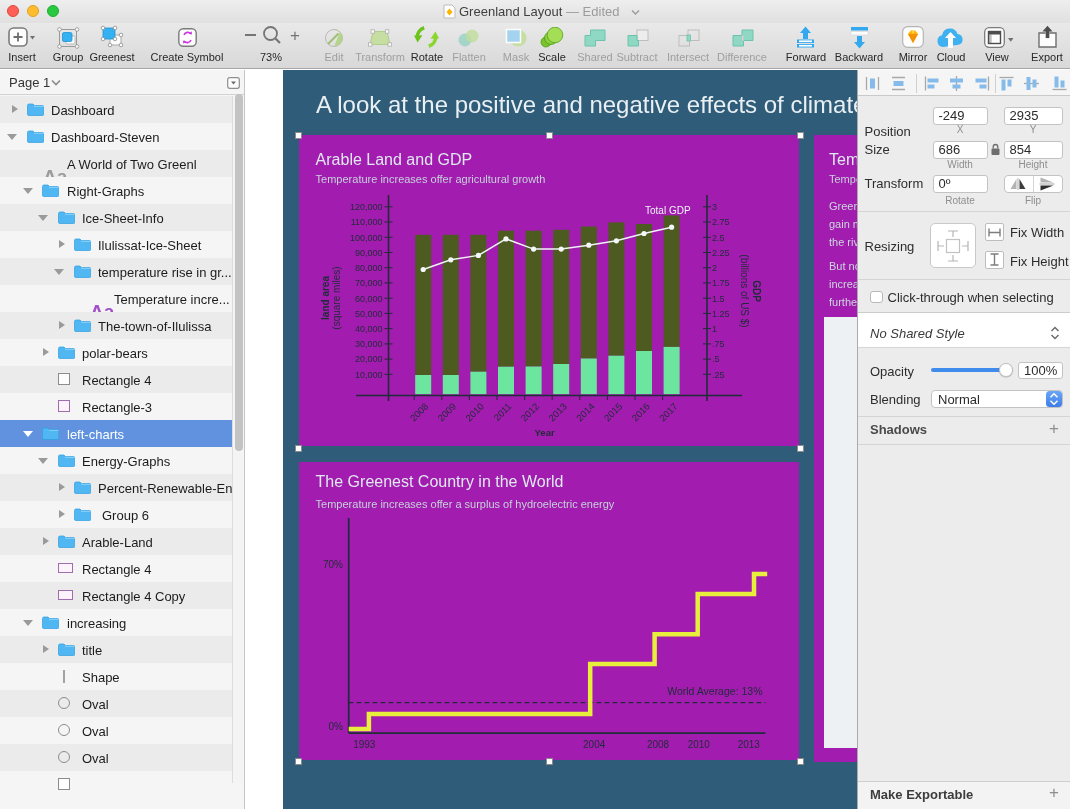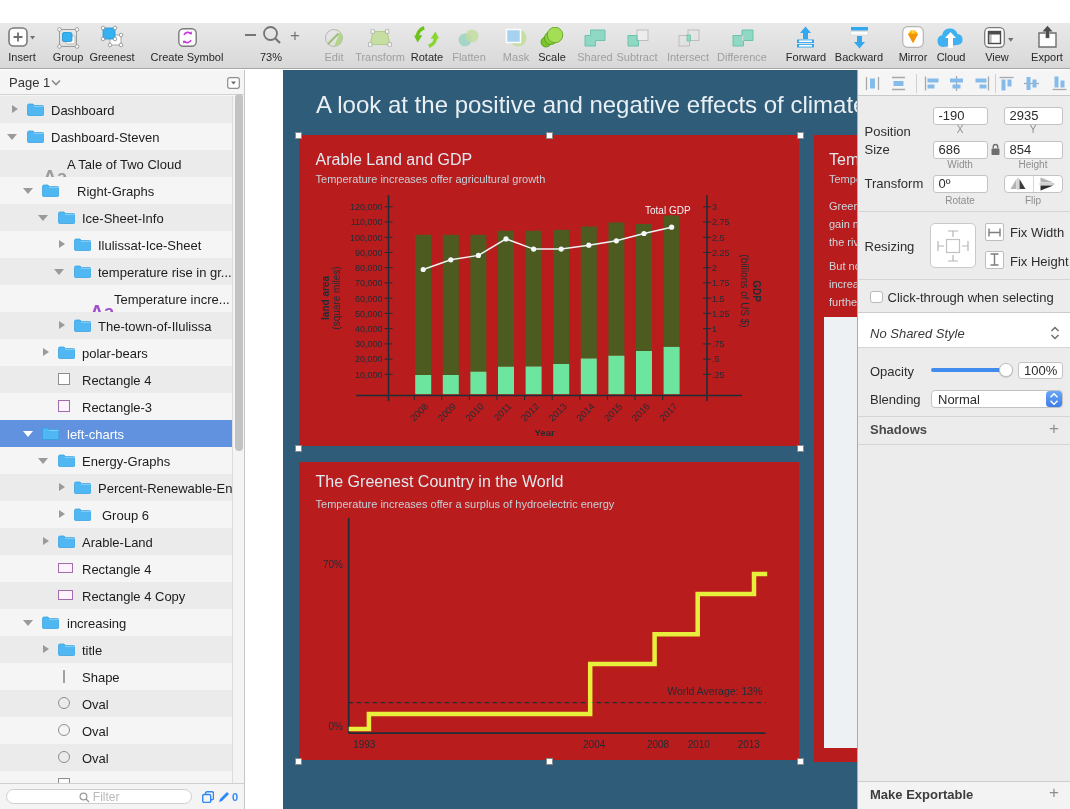--- a/index.html
+++ b/index.html
@@ -42,33 +42,46 @@
 .oval { position:absolute; top:7px; width:12px; height:12px; border:1px solid #8d8d8d; border-radius:50%; background:transparent; }
 #sscroll { position:absolute; right:1px; top:26px; width:11px; height:687px; background:#f4f4f4; border-left:1px solid #dcdcdc; }
 #sthumb { position:absolute; left:1.5px; top:-2px; width:8px; height:357px; background:#c3c3c3; border-radius:4px; }
 #filterbar { position:absolute; left:0; bottom:0; width:245px; height:26px; background:#f4f4f4; border-top:1px solid #cfcfcf; }
 #finput { position:absolute; left:6px; top:5px; width:186px; height:15px; background:#fff; border:1px solid #cecece; border-radius:8px; font-size:12px; color:#b9b9b9; text-align:center; line-height:13px; }
 
 #canvas { position:absolute; left:245px; top:0; width:612px; height:739px; background:#ffffff; overflow:hidden; }
 #artboard { position:absolute; left:38px; top:0; width:574px; height:739px; background:#2e5c79; overflow:hidden; }
 #bigtitle { position:absolute; left:32.9px; top:-16px; font-size:31px; color:#eef3f6; white-space:nowrap; }
 #subtitle { position:absolute; left:32.9px; top:21px; font-size:24px; color:#e9eff3; white-space:nowrap; }
-.panel { position:absolute; background:#b91c1c; }
+.panel { position:absolute; background:#a21caf; }
 .handle { position:absolute; width:7px; height:7px; background:#ffffff; border:1px solid #8a8a8a; }
 
 #inspector { position:absolute; left:857px; top:0; width:213px; height:739px; background:#ececec; border-left:1px solid #ababab; overflow:hidden; }
 #alignbar { position:absolute; left:0; top:0; width:213px; height:26px; background:#f5f5f5; border-bottom:1px solid #c9c9c9; }
 .ilabel { position:absolute; font-size:13px; color:#2d2d2d; }
 .sublabel { position:absolute; font-size:10px; color:#8e8e8e; text-align:center; }
 .ibox { position:absolute; background:#ffffff; border:1px solid #c3c3c3; border-radius:3px; font-size:13px; color:#2b2b2b; padding-left:5px; line-height:16px; }
 .isep { position:absolute; left:0; width:213px; height:1px; background:#d5d5d5; }
 </style>
 </head>
 <body>
 <div id="win">
+  <div id="titlebar">
+    <div class="tl" style="left:7px; background:#ff5f57; border:0.5px solid #e2453d;"></div>
+    <div class="tl" style="left:27px; background:#febc2e; border:0.5px solid #e0a123;"></div>
+    <div class="tl" style="left:47px; background:#28c840; border:0.5px solid #1ead32;"></div>
+    <svg style="position:absolute;left:443px;top:4px" width="13" height="15" viewBox="0 0 13 15">
+        <path d="M1 1 L9 1 L12 4 L12 14 L1 14 Z" fill="#fdfdfd" stroke="#bdbdbd" stroke-width="1"></path>
+        <path d="M6.5 4.5 L9.5 8 L6.5 11.5 L3.5 8 Z" fill="#fdb300"></path>
+      </svg>
+    <div id="titletext"><span>Greenland Layout</span> <span class="ed">— Edited</span></div>
+    <svg style="position:absolute;left:631px;top:9px" width="9" height="7" viewBox="0 0 9 7">
+        <path d="M1 1.5 L4.5 5 L8 1.5" fill="none" stroke="#9b9b9b" stroke-width="1.4"></path>
+      </svg>
+  </div>
   <div id="toolbar">
 
     <svg class="ticon" style="left:8px;top:4px" width="28" height="20" viewBox="0 0 28 20">
       <rect x="1" y="1" width="18" height="18" rx="4.5" fill="#fdfdfd" stroke="#7b7b7b" stroke-width="1.6"></rect>
       <path d="M10 5.5 V14.5 M5.5 10 H14.5" stroke="#6e6e6e" stroke-width="1.8"></path>
       <path d="M22 9 l5 0 l-2.5 3.5 z" fill="#707070"></path>
     </svg>
     <div class="tlabel" style="left:-38px">Insert</div>
 
     <svg class="ticon" style="left:57px;top:4px" width="23" height="22" viewBox="0 0 23 22">
@@ -256,29 +269,29 @@
       <div class="row even" style="top:27px">
             <div class="tri-d" style="left:7px"></div>
             <svg class="fold" style="left:27px" width="17" height="13" viewBox="0 0 17 13">
               <path d="M0.5 2.5 a1.5 1.5 0 0 1 1.5 -1.5 L6 1 L7.5 2.6 L15.5 2.6 a1.3 1.3 0 0 1 1.3 1.3 L16.8 11.2 a1.3 1.3 0 0 1 -1.3 1.3 L1.8 12.5 a1.3 1.3 0 0 1 -1.3 -1.3 Z" fill="#51b7f3" stroke="#2d9de0" stroke-width="0.7"></path>
               <path d="M7 3.4 L16.6 3.4" stroke="#8ed4f9" stroke-width="0.9"></path>
             </svg>
             <div class="rlabel" style="left:51px">Dashboard-Steven</div>
           </div>
       <div class="row odd" style="top:54px">
             <div class="aa" style="left:43px">Aa</div>
-            <div class="rlabel" style="left:67px">A Tale of Two Cloud</div>
+            <div class="rlabel" style="left:67px">A World of Two Greenl</div>
           </div>
       <div class="row even" style="top:81px">
             <div class="tri-d" style="left:23px"></div>
             <svg class="fold" style="left:42px" width="17" height="13" viewBox="0 0 17 13">
               <path d="M0.5 2.5 a1.5 1.5 0 0 1 1.5 -1.5 L6 1 L7.5 2.6 L15.5 2.6 a1.3 1.3 0 0 1 1.3 1.3 L16.8 11.2 a1.3 1.3 0 0 1 -1.3 1.3 L1.8 12.5 a1.3 1.3 0 0 1 -1.3 -1.3 Z" fill="#51b7f3" stroke="#2d9de0" stroke-width="0.7"></path>
               <path d="M7 3.4 L16.6 3.4" stroke="#8ed4f9" stroke-width="0.9"></path>
             </svg>
-            <div class="rlabel" style="left:77px">Right-Graphs</div>
+            <div class="rlabel" style="left:67px">Right-Graphs</div>
           </div>
       <div class="row odd" style="top:108px">
             <div class="tri-d" style="left:38px"></div>
             <svg class="fold" style="left:58px" width="17" height="13" viewBox="0 0 17 13">
               <path d="M0.5 2.5 a1.5 1.5 0 0 1 1.5 -1.5 L6 1 L7.5 2.6 L15.5 2.6 a1.3 1.3 0 0 1 1.3 1.3 L16.8 11.2 a1.3 1.3 0 0 1 -1.3 1.3 L1.8 12.5 a1.3 1.3 0 0 1 -1.3 -1.3 Z" fill="#51b7f3" stroke="#2d9de0" stroke-width="0.7"></path>
               <path d="M7 3.4 L16.6 3.4" stroke="#8ed4f9" stroke-width="0.9"></path>
             </svg>
             <div class="rlabel" style="left:82px">Ice-Sheet-Info</div>
           </div>
       <div class="row even" style="top:135px">
@@ -404,34 +417,20 @@
       <div class="row odd" style="top:648px">
             <div class="oval" style="left:58px"></div>
             <div class="rlabel" style="left:82px">Oval</div>
           </div>
       <div class="row even" style="top:675px">
             <div class="sq" style="left:58px"></div>
           </div>
       </div>
       <div id="sscroll">
           <div id="sthumb"></div>
-        </div>
-      <div id="filterbar">
-          <div id="finput"><svg style="position:relative;top:2px" width="11" height="11" viewBox="0 0 11 11">
-              <circle cx="4.5" cy="4.5" r="3.4" fill="none" stroke="#9b9b9b" stroke-width="1.2"></circle>
-              <path d="M7 7 L10 10" stroke="#9b9b9b" stroke-width="1.4"></path>
-            </svg> Filter</div>
-      <svg style="position:absolute;left:202px;top:7px" width="12" height="12" viewBox="0 0 12 12">
-            <rect x="3.5" y="0.7" width="8" height="8" rx="1.5" fill="none" stroke="#2f87f6" stroke-width="1.4"></rect>
-            <rect x="0.7" y="3.5" width="8" height="8" rx="1.5" fill="#f4f4f4" stroke="#2f87f6" stroke-width="1.4"></rect>
-          </svg>
-      <svg style="position:absolute;left:218px;top:7px" width="12" height="12" viewBox="0 0 12 12">
-            <path d="M1 11 L2 8 L9 1 L11 3 L4 10 Z" fill="#2f87f6"></path>
-          </svg>
-      <div style="position:absolute;left:232px;top:7px;font-size:11px;font-weight:bold;color:#2f87f6">0</div>
         </div>
     </div>
     <div id="canvas">
       <div id="artboard">
         <div id="subtitle">A look at the positive and negative effects of climate c</div>
       </div>
       <div class="panel" id="p1" style="left:53.7px;top:65px;width:500.5px;height:311px">
         <svg id="chart1" width="501" height="311" viewBox="0 0 501 311" style="position:absolute;left:0;top:0">
         <text x="16.6" y="30" font-size="16" fill="#dfe9ef">Arable Land and GDP</text>
         <text x="16.6" y="47.5" font-size="11" fill="#c5d2da">Temperature increases offer agricultural growth</text>
@@ -617,21 +616,21 @@
           </svg>
         <svg style="position:absolute;left:192.7px;top:5px" width="17" height="17" viewBox="0 0 17 17">
             <path d="M1.5 14.5 H15.5" stroke="#a8a8a8" stroke-width="1.3"></path>
             <rect x="3.5" y="1.5" width="4" height="11" fill="#85bbea"></rect>
             <rect x="9.5" y="5.5" width="4" height="7" fill="#85bbea"></rect>
           </svg>
           <div style="position:absolute;left:57.8px;top:4px;width:1px;height:19px;background:#d0d0d0"></div>
           <div style="position:absolute;left:136.5px;top:4px;width:1px;height:19px;background:#d0d0d0"></div>
       </div>
       <div class="ilabel" style="left:6.5px;top:54px">Position</div>
-      <div class="ibox" style="left:74.5px;top:36.5px;width:55px;height:18px">-190</div>
+      <div class="ibox" style="left:74.5px;top:36.5px;width:55px;height:18px">-249</div>
       <div class="ibox" style="left:145.5px;top:36.5px;width:59px;height:18px">2935</div>
       <div class="sublabel" style="left:92px;top:54px;width:20px">X</div>
       <div class="sublabel" style="left:165px;top:54px;width:20px">Y</div>
       <div class="ilabel" style="left:6.5px;top:71.5px">Size</div>
       <div class="ibox" style="left:74.5px;top:71px;width:55px;height:18px">686</div>
       <div class="ibox" style="left:145.5px;top:71px;width:59px;height:18px">854</div>
       <svg style="position:absolute;left:132px;top:73px" width="11" height="13" viewBox="0 0 11 13">
           <rect x="1.5" y="5.5" width="8" height="6.5" rx="1" fill="#6e6e6e"></rect>
           <path d="M3.2 5.5 V3.8 a2.3 2.3 0 0 1 4.6 0 V5.5" fill="none" stroke="#6e6e6e" stroke-width="1.3"></path>
         </svg>

